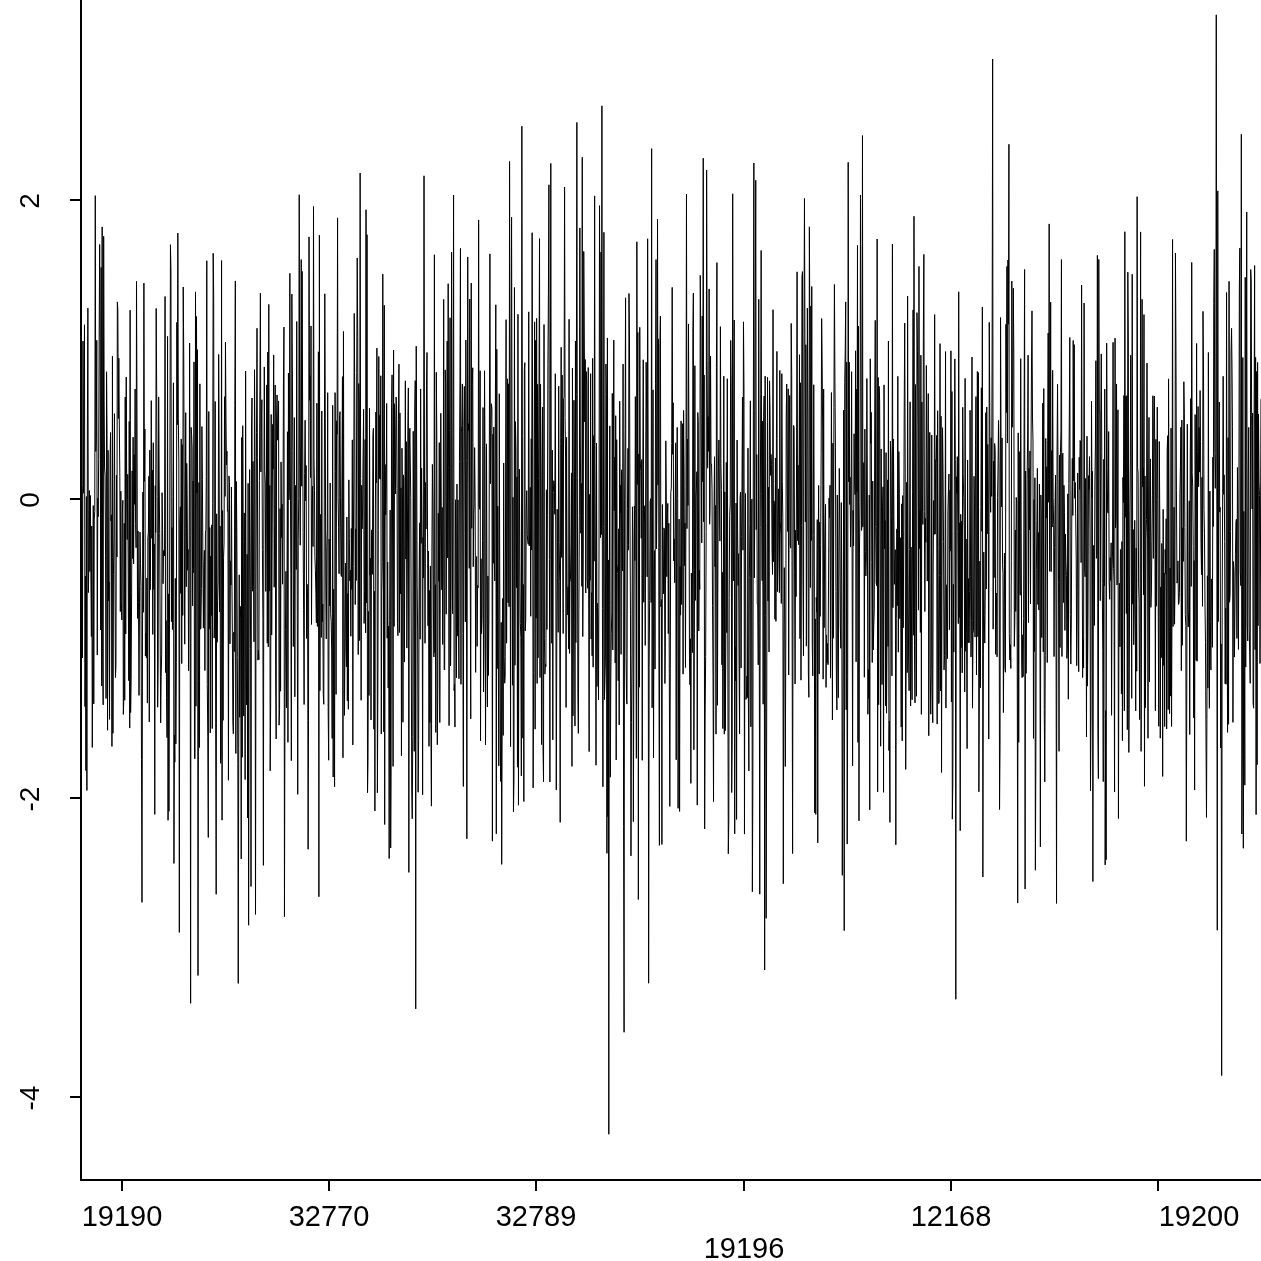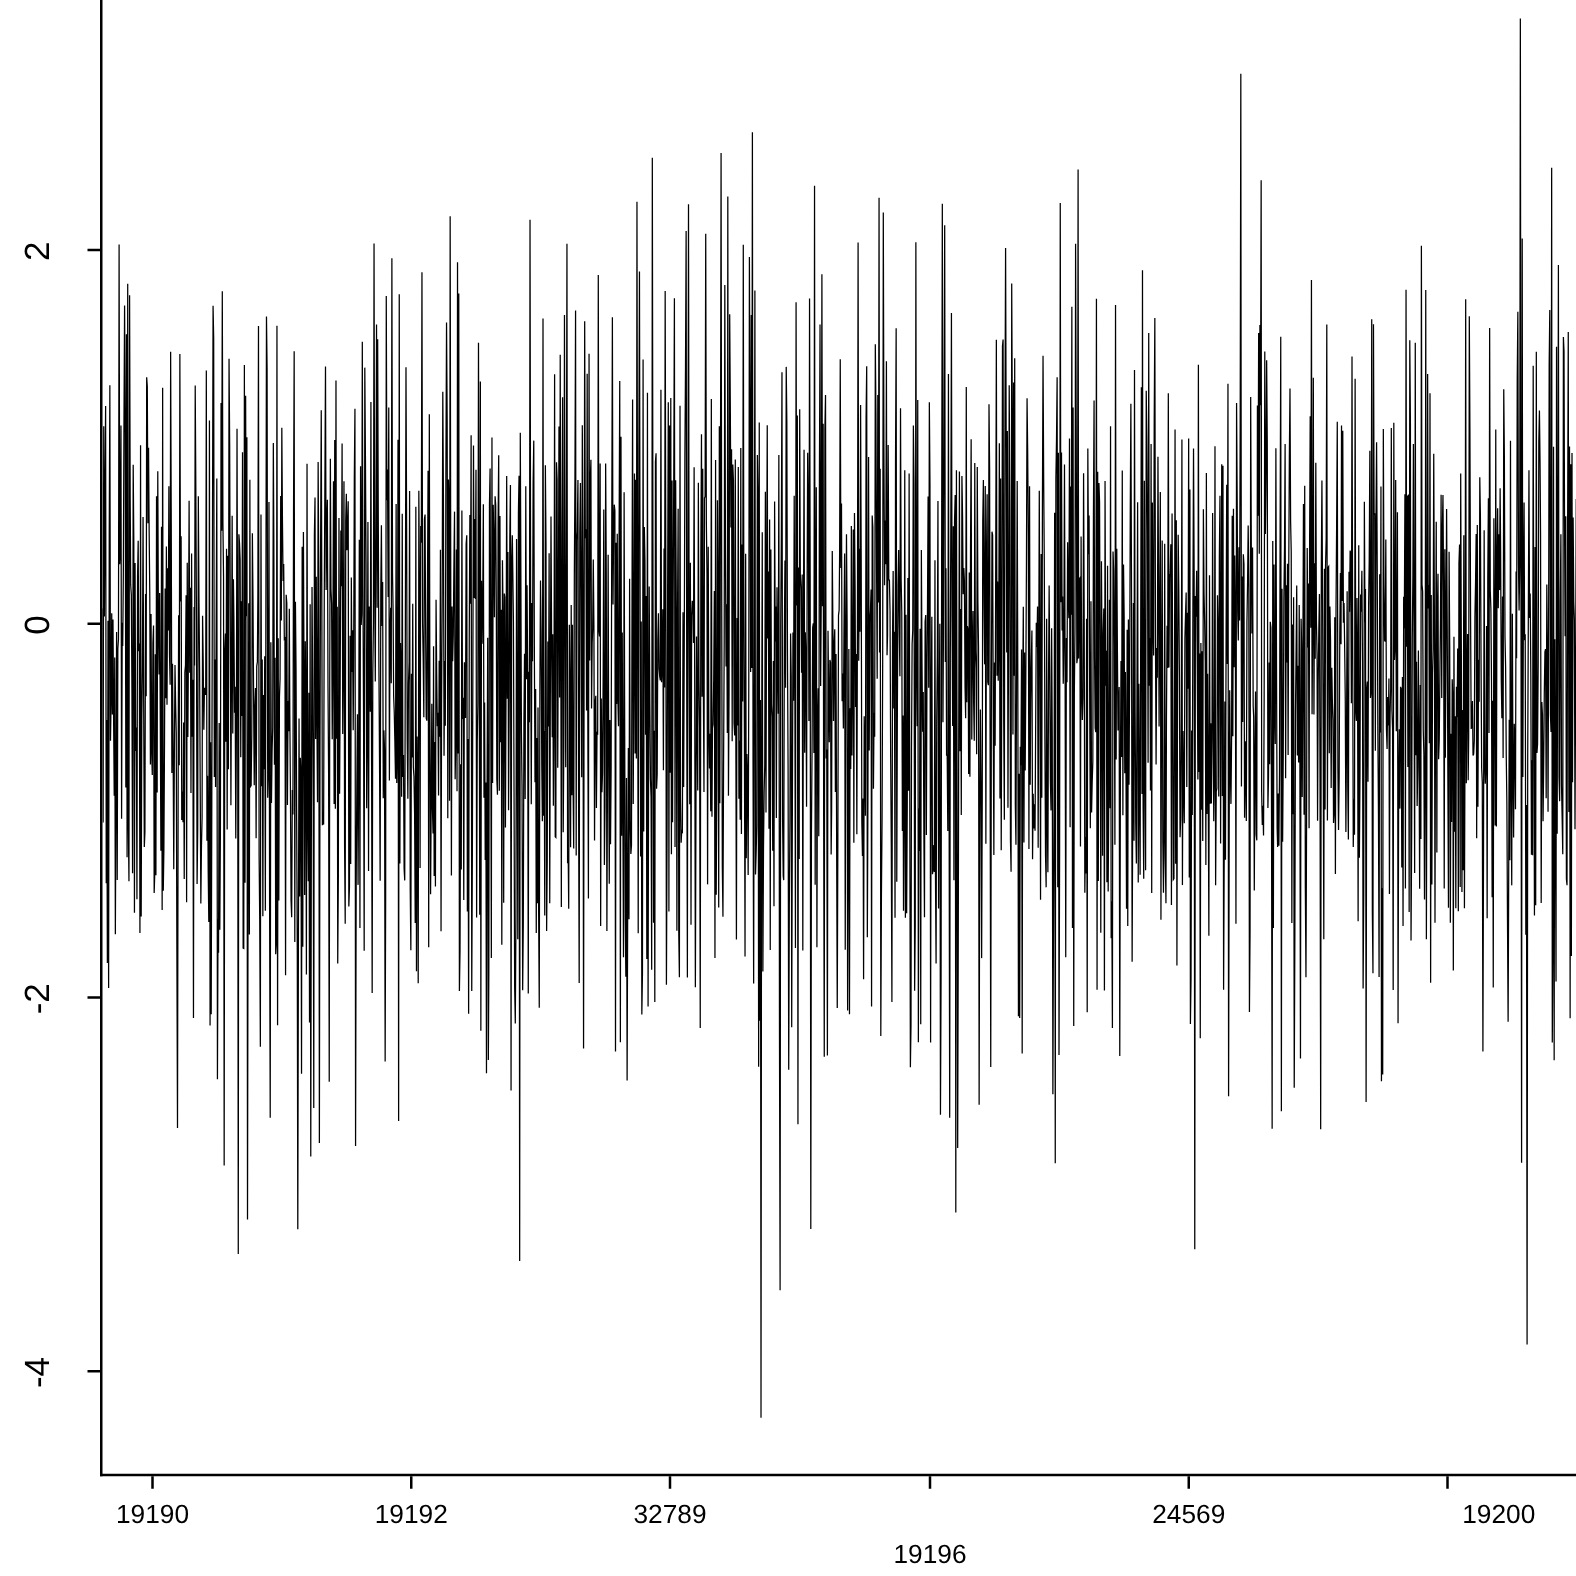--- a/index.html
+++ b/index.html
@@ -46,21 +46,21 @@
   .x-tick {
     position: absolute;
     top: 1181px;
     width: 2px;
     height: 10px;
     background: #000;
   }
   .x-label {
     position: absolute;
     top: 1200px;
-    font-size: 21px;
+    font-size: 29px;
     color: #000;
     text-align: center;
     transform: translateX(-50%);
   }
   svg.series {
     position: absolute;
     left: 0;
     top: 0;
     width: 100%;
     height: 100%;
@@ -82,24 +82,24 @@
   <div class="y-tick" style="top: 1096px;"></div>
 
   <div class="x-tick" style="left: 121px;"></div>
   <div class="x-tick" style="left: 328px;"></div>
   <div class="x-tick" style="left: 535px;"></div>
   <div class="x-tick" style="left: 743px;"></div>
   <div class="x-tick" style="left: 950px;"></div>
   <div class="x-tick" style="left: 1157px;"></div>
 
   <div class="x-label" style="left: 122px;">19190</div>
-  <div class="x-label" style="left: 329px;">19192</div>
+  <div class="x-label" style="left: 329px;">32770</div>
   <div class="x-label" style="left: 536px;">32789</div>
   <div class="x-label" style="left: 744px; margin-top: 32px;">19196</div>
-  <div class="x-label" style="left: 951px;">24569</div>
+  <div class="x-label" style="left: 951px;">12168</div>
   <div class="x-label" style="left: 1158px; margin-left: 41px;">19200</div>
 
   <div class="plot-area">
     <svg class="series" viewBox="0 0 1181 1181" preserveAspectRatio="none">
       <polyline id="series-path" fill="none" stroke="#000000" stroke-width="1" vector-effect="non-scaling-stroke" points="0.0,487.6 0.5,659.1 1.0,341.6 1.5,494.1 2.0,392.7 2.5,325.3 3.0,707.8 3.4,576.9 3.9,771.8 4.4,497.4 4.9,791.8 5.4,427.8 5.9,308.7 6.4,593.6 6.9,560.2 7.4,491.4 7.9,572.5 8.4,496.4 8.9,576.9 9.4,637.6 9.8,526.9 10.3,748.7 10.8,634.1 11.3,506.4 11.8,705.1 12.3,519.9 12.8,512.3 13.3,196.0 13.8,452.2 14.3,440.3 14.8,340.9 15.3,656.2 15.8,499.0 16.2,517.6 16.7,460.1 17.2,338.0 17.7,244.9 18.2,348.9 18.7,631.0 19.2,267.9 19.7,687.0 20.2,227.3 20.7,661.3 21.2,706.1 21.7,236.7 22.2,401.0 22.6,468.7 23.1,476.7 23.6,556.7 24.1,699.7 24.6,372.4 25.1,435.4 25.6,731.5 26.1,451.1 26.6,601.8 27.1,583.0 27.6,720.6 28.1,461.3 28.6,433.3 29.0,521.8 29.5,515.7 30.0,747.7 30.5,356.8 31.0,734.5 31.5,575.7 32.0,535.9 32.5,414.4 33.0,562.6 33.5,678.7 34.0,666.9 34.5,476.1 35.0,557.9 35.4,302.4 35.9,309.8 36.4,419.3 36.9,358.8 37.4,426.6 37.9,477.4 38.4,612.6 38.9,492.0 39.4,602.5 39.9,621.0 40.4,515.2 40.9,501.2 41.4,715.6 41.8,702.8 42.3,524.2 42.8,701.4 43.3,397.7 43.8,635.1 44.3,377.7 44.8,496.9 45.3,540.5 45.8,475.2 46.3,576.8 46.8,681.8 47.3,422.2 47.8,729.3 48.2,310.7 48.7,713.8 49.2,680.5 49.7,593.9 50.2,471.7 50.7,559.6 51.2,437.9 51.7,564.8 52.2,455.4 52.7,505.2 53.2,389.7 53.7,524.3 54.2,548.7 54.6,281.9 55.1,419.7 55.6,619.4 56.1,531.9 56.6,603.6 57.1,696.6 57.6,603.0 58.1,533.0 58.6,564.5 59.1,587.4 59.6,761.0 60.1,903.9 60.6,642.2 61.0,493.0 61.5,613.3 62.0,283.6 62.5,482.1 63.0,429.8 63.5,657.1 64.0,634.2 64.5,659.0 65.0,579.0 65.5,704.3 66.0,538.7 66.5,533.1 67.0,477.1 67.4,723.0 67.9,450.9 68.4,590.6 68.9,515.7 69.4,401.3 69.9,539.2 70.4,471.0 70.9,635.5 71.4,443.5 71.9,590.4 72.4,544.8 72.9,815.8 73.4,486.5 73.8,533.3 74.3,309.0 74.8,392.5 75.3,497.4 75.8,708.4 76.3,663.9 76.8,397.6 77.3,479.1 77.8,534.6 78.3,631.0 78.8,724.1 79.3,678.4 79.8,655.3 80.2,493.5 80.7,530.3 81.2,584.7 81.7,551.5 82.2,551.6 82.7,556.9 83.2,297.0 83.7,673.7 84.2,621.7 84.7,698.6 85.2,738.9 85.7,337.0 86.2,821.7 86.6,594.9 87.1,812.7 87.6,641.2 88.1,445.7 88.6,245.1 89.1,271.2 89.6,622.7 90.1,528.5 90.6,630.6 91.1,497.3 91.6,383.5 92.1,864.9 92.6,736.4 93.0,763.5 93.5,579.4 94.0,745.1 94.5,663.6 95.0,322.9 95.5,425.4 96.0,233.4 96.5,419.0 97.0,463.0 97.5,934.0 98.0,521.6 98.5,507.7 98.9,594.4 99.4,439.7 99.9,664.7 100.4,445.4 100.9,616.5 101.4,287.5 101.9,354.8 102.4,493.9 102.9,645.3 103.4,529.6 103.9,413.4 104.4,587.8 104.9,464.1 105.3,495.4 105.8,571.2 106.3,550.4 106.8,671.9 107.3,586.1 107.8,343.6 108.3,536.3 108.8,1005.0 109.3,428.1 109.8,435.4 110.3,448.7 110.8,606.9 111.3,481.8 111.7,573.7 112.2,362.5 112.7,759.8 113.2,760.1 113.7,292.4 114.2,707.4 114.7,317.1 115.2,493.9 115.7,350.3 116.2,977.2 116.7,682.0 117.2,483.4 117.7,748.8 118.1,384.5 118.6,630.3 119.1,629.5 119.6,589.4 120.1,427.3 120.6,480.5 121.1,562.5 121.6,629.2 122.1,566.1 122.6,551.3 123.1,671.7 123.6,534.0 124.1,530.4 124.5,477.5 125.0,261.2 125.5,685.4 126.0,738.0 126.5,838.9 127.0,412.2 127.5,630.1 128.0,528.5 128.5,734.2 129.0,557.0 129.5,616.5 130.0,525.8 130.5,729.8 130.9,504.1 131.4,253.7 131.9,295.8 132.4,639.2 132.9,617.6 133.4,402.2 133.9,724.1 134.4,895.8 134.9,514.7 135.4,643.4 135.9,601.4 136.4,583.1 136.9,355.1 137.3,432.3 137.8,612.9 138.3,527.0 138.8,764.6 139.3,756.1 139.8,261.0 140.3,821.6 140.8,511.4 141.3,721.6 141.8,558.5 142.3,543.8 142.8,397.4 143.3,497.3 143.7,342.7 144.2,417.0 144.7,465.6 145.2,452.0 145.7,512.1 146.2,511.5 146.7,781.6 147.2,476.7 147.7,483.4 148.2,645.0 148.7,561.8 149.2,586.0 149.7,487.9 150.1,572.1 150.6,633.7 151.1,721.6 151.6,735.0 152.1,633.1 152.6,652.7 153.1,406.2 153.6,281.4 154.1,754.8 154.6,482.3 155.1,536.0 155.6,658.6 156.1,764.8 156.5,985.1 157.0,749.9 157.5,575.8 158.0,718.5 158.5,607.3 159.0,619.8 159.5,860.4 160.0,438.2 160.5,758.6 161.0,426.4 161.5,542.3 162.0,717.3 162.5,513.8 162.9,562.3 163.4,780.9 163.9,371.7 164.4,658.6 164.9,706.1 165.4,555.2 165.9,819.3 166.4,484.2 166.9,926.8 167.4,649.3 167.9,470.3 168.4,543.9 168.9,649.3 169.3,888.0 169.8,428.8 170.3,398.7 170.8,592.2 171.3,462.2 171.8,573.2 172.3,642.9 172.8,370.3 173.3,457.1 173.8,916.0 174.3,592.3 174.8,433.0 175.3,328.8 175.7,458.4 176.2,661.3 176.7,651.4 177.2,660.8 177.7,481.5 178.2,390.5 178.7,293.7 179.2,472.8 179.7,420.0 180.2,400.4 180.7,550.4 181.2,620.5 181.7,866.8 182.1,545.1 182.6,367.6 183.1,472.6 183.6,483.8 184.1,592.4 184.6,519.9 185.1,385.6 185.6,644.3 186.1,352.6 186.6,648.0 187.1,304.9 187.6,592.1 188.1,486.3 188.5,772.1 189.0,702.5 189.5,415.2 190.0,636.0 190.5,539.1 191.0,425.1 191.5,469.7 192.0,355.5 192.5,588.2 193.0,525.4 193.5,385.7 194.0,678.3 194.5,740.2 194.9,417.9 195.4,395.6 195.9,440.9 196.4,422.6 196.9,401.6 197.4,726.4 197.9,710.9 198.4,509.5 198.9,692.4 199.4,462.7 199.9,538.6 200.4,505.1 200.9,585.2 201.3,519.6 201.8,381.6 202.3,327.6 202.8,918.3 203.3,707.2 203.8,630.5 204.3,572.3 204.8,709.1 205.3,611.8 205.8,432.5 206.3,743.6 206.8,373.7 207.3,500.8 207.7,491.8 208.2,273.8 208.7,468.7 209.2,575.4 209.7,761.9 210.2,294.6 210.7,365.6 211.2,451.0 211.7,647.6 212.2,583.2 212.7,418.3 213.2,698.0 213.7,486.1 214.1,527.9 214.6,570.4 215.1,322.1 215.6,597.7 216.1,795.7 216.6,540.2 217.1,499.4 217.6,195.1 218.1,468.5 218.6,546.1 219.1,422.6 219.6,260.0 220.1,487.0 220.5,271.8 221.0,415.6 221.5,533.3 222.0,610.3 222.5,705.7 223.0,474.5 223.5,421.0 224.0,501.7 224.5,466.3 225.0,639.6 225.5,585.3 226.0,600.2 226.5,850.7 226.9,721.5 227.4,237.3 227.9,400.9 228.4,376.3 228.9,478.4 229.4,326.5 229.9,625.5 230.4,510.4 230.9,487.1 231.4,547.5 231.9,206.9 232.4,459.6 232.9,491.4 233.3,557.3 233.8,571.2 234.3,594.6 234.8,624.0 235.3,403.9 235.8,627.5 236.3,601.6 236.8,352.4 237.3,898.3 237.8,235.7 238.3,691.9 238.8,515.3 239.3,539.4 239.7,638.5 240.2,411.7 240.7,622.7 241.2,605.0 241.7,695.9 242.2,705.5 242.7,501.7 243.2,294.3 243.7,419.0 244.2,591.8 244.7,640.0 245.2,547.6 245.7,530.7 246.1,393.4 246.6,712.9 247.1,761.5 247.6,540.0 248.1,607.0 248.6,483.8 249.1,614.8 249.6,622.4 250.1,652.0 250.6,739.7 251.1,406.0 251.6,778.3 252.1,590.2 252.5,632.9 253.0,788.0 253.5,393.3 254.0,472.1 254.5,695.6 255.0,421.5 255.5,435.0 256.0,218.2 256.5,498.6 257.0,528.6 257.5,574.7 258.0,416.0 258.5,412.4 258.9,498.0 259.4,575.4 259.9,577.5 260.4,474.9 260.9,377.3 261.4,759.1 261.9,332.0 262.4,579.0 262.9,716.6 263.4,644.7 263.9,564.0 264.4,648.5 264.9,668.0 265.3,517.9 265.8,702.0 266.3,594.6 266.8,710.5 267.3,480.7 267.8,539.5 268.3,581.9 268.8,571.2 269.3,637.4 269.8,529.4 270.3,590.5 270.8,440.6 271.3,746.2 271.7,567.4 272.2,480.9 272.7,313.9 273.2,395.8 273.7,605.6 274.2,529.7 274.7,581.5 275.2,373.3 275.7,258.4 276.2,337.3 276.7,655.7 277.2,384.2 277.7,405.8 278.1,641.7 278.6,173.3 279.1,479.5 279.6,701.5 280.1,486.1 280.6,529.8 281.1,508.9 281.6,452.9 282.1,410.0 282.6,624.5 283.1,592.3 283.6,440.3 284.1,634.0 284.5,210.1 285.0,603.8 285.5,235.1 286.0,794.1 286.5,761.9 287.0,612.5 287.5,696.7 288.0,409.0 288.5,576.2 289.0,559.1 289.5,721.2 290.0,530.8 290.5,564.6 290.9,575.3 291.4,435.9 291.9,429.0 292.4,730.4 292.9,592.3 293.4,812.3 293.9,510.8 294.4,412.8 294.9,483.8 295.4,348.7 295.9,794.1 296.4,681.9 296.8,531.3 297.3,357.1 297.8,479.3 298.3,415.9 298.8,480.1 299.3,376.4 299.8,735.2 300.3,594.5 300.8,563.5 301.3,274.6 301.8,471.5 302.3,733.0 302.8,305.8 303.2,825.9 303.7,465.3 304.2,515.8 304.7,484.9 305.2,404.1 305.7,639.3 306.2,563.0 306.7,689.2 307.2,627.1 307.7,860.0 308.2,621.4 308.7,511.0 309.2,849.4 309.6,779.0 310.1,403.9 310.6,375.5 311.1,537.9 311.6,767.7 312.1,350.6 312.6,627.5 313.1,404.4 313.6,432.9 314.1,494.7 314.6,397.7 315.1,405.2 315.6,489.6 316.0,624.3 316.5,636.8 317.0,420.2 317.5,364.8 318.0,633.6 318.5,413.6 319.0,594.8 319.5,488.7 320.0,757.0 320.5,449.0 321.0,493.6 321.5,723.5 322.0,475.7 322.4,478.9 322.9,663.2 323.4,546.6 323.9,381.5 324.4,560.0 324.9,442.4 325.4,649.2 325.9,565.8 326.4,431.2 326.9,388.6 327.4,873.9 327.9,448.8 328.4,428.9 328.8,457.8 329.3,498.5 329.8,636.1 330.3,792.1 330.8,820.1 331.3,737.8 331.8,432.0 332.3,571.3 332.8,752.6 333.3,410.8 333.8,381.3 334.3,1010.6 334.8,346.8 335.2,443.0 335.7,586.2 336.2,631.1 336.7,793.6 337.2,740.6 337.7,579.0 338.2,523.8 338.7,640.3 339.2,389.6 339.7,544.3 340.2,469.0 340.7,538.3 341.2,796.1 341.6,538.4 342.1,578.8 342.6,176.1 343.1,487.1 343.6,644.4 344.1,483.3 344.6,529.9 345.1,386.2 345.6,353.1 346.1,527.7 346.6,626.8 347.1,552.1 347.6,747.6 348.0,591.4 348.5,723.8 349.0,566.9 349.5,730.9 350.0,807.5 350.5,552.8 351.0,465.2 351.5,507.3 352.0,611.9 352.5,658.1 353.0,255.2 353.5,653.8 354.0,585.8 354.4,733.7 354.9,372.9 355.4,436.0 355.9,746.0 356.4,689.7 356.9,514.1 357.4,582.2 357.9,443.4 358.4,723.8 358.9,551.0 359.4,414.0 359.9,511.6 360.4,590.8 360.8,508.3 361.3,645.6 361.8,571.7 362.3,299.9 362.8,670.6 363.3,671.1 363.8,370.5 364.3,384.5 364.8,615.2 365.3,497.1 365.8,341.7 366.3,558.9 366.8,284.2 367.2,468.1 367.7,726.8 368.2,431.4 368.7,318.3 369.2,667.0 369.7,594.9 370.2,252.5 370.7,484.8 371.2,614.8 371.7,434.2 372.2,195.3 372.7,691.8 373.2,685.6 373.6,728.3 374.1,500.6 374.6,552.2 375.1,679.0 375.6,484.9 376.1,637.2 376.6,500.7 377.1,629.3 377.6,679.9 378.1,462.3 378.6,381.6 379.1,248.8 379.6,685.5 380.0,432.8 380.5,425.9 381.0,384.6 381.5,634.5 382.0,787.8 382.5,426.1 383.0,387.1 383.5,477.6 384.0,622.9 384.5,340.7 385.0,461.3 385.5,840.2 386.0,484.7 386.4,257.4 386.9,431.2 387.4,424.2 387.9,569.3 388.4,299.5 388.9,571.7 389.4,720.1 389.9,283.5 390.4,529.2 390.9,385.1 391.4,368.4 391.9,567.7 392.4,515.1 392.8,504.4 393.3,448.4 393.8,502.5 394.3,673.5 394.8,563.0 395.3,557.5 395.8,647.5 396.3,586.4 396.8,588.8 397.3,220.3 397.8,505.0 398.3,510.1 398.8,371.4 399.2,742.0 399.7,559.7 400.2,634.9 400.7,619.5 401.2,541.3 401.7,408.2 402.2,693.1 402.7,645.5 403.2,371.4 403.7,458.7 404.2,746.1 404.7,616.2 405.2,444.6 405.6,585.8 406.1,708.2 406.6,576.9 407.1,676.6 407.6,615.7 408.1,424.6 408.6,254.3 409.1,484.5 409.6,424.9 410.1,404.4 410.6,409.2 411.1,842.6 411.6,435.0 412.0,564.2 412.5,427.7 413.0,560.1 413.5,582.0 414.0,423.9 414.5,305.3 415.0,835.2 415.5,349.9 416.0,669.7 416.5,506.9 417.0,649.0 417.5,767.1 418.0,394.4 418.4,562.1 418.9,737.0 419.4,782.8 419.9,623.4 420.4,865.8 420.9,719.9 421.4,599.5 421.9,736.7 422.4,463.8 422.9,657.6 423.4,684.4 423.9,677.6 424.4,451.8 424.8,320.2 425.3,644.3 425.8,528.9 426.3,379.5 426.8,603.9 427.3,384.5 427.8,607.8 428.3,161.7 428.8,479.5 429.3,747.9 429.8,365.0 430.3,217.5 430.8,467.1 431.2,686.4 431.7,498.1 432.2,813.0 432.7,780.0 433.2,288.0 433.7,666.4 434.2,422.4 434.7,449.9 435.2,588.7 435.7,477.7 436.2,768.5 436.7,314.8 437.2,806.6 437.6,629.2 438.1,470.0 438.6,561.4 439.1,624.4 439.6,638.7 440.1,777.2 440.6,126.4 441.1,436.5 441.6,739.5 442.1,585.5 442.6,802.9 443.1,370.1 443.6,363.3 444.0,632.0 444.5,620.6 445.0,512.9 445.5,491.5 446.0,535.6 446.5,541.8 447.0,545.2 447.5,312.4 448.0,546.8 448.5,533.9 449.0,488.2 449.5,617.3 450.0,439.5 450.4,551.0 450.9,233.1 451.4,439.6 451.9,789.2 452.4,673.8 452.9,463.9 453.4,322.4 453.9,730.4 454.4,341.0 454.9,619.3 455.4,318.9 455.9,684.6 456.4,385.0 456.8,658.9 457.3,479.2 457.8,378.7 458.3,239.0 458.8,678.7 459.3,384.9 459.8,481.9 460.3,745.8 460.8,492.3 461.3,407.7 461.8,748.2 462.3,783.1 462.8,325.1 463.2,639.3 463.7,675.3 464.2,665.0 464.7,667.8 465.2,490.6 465.7,630.6 466.2,516.7 466.7,365.1 467.2,293.7 467.7,185.1 468.2,560.6 468.7,783.3 469.2,390.2 469.6,163.7 470.1,506.8 470.6,644.4 471.1,450.9 471.6,741.1 472.1,493.4 472.6,481.5 473.1,484.6 473.6,515.2 474.1,374.4 474.6,562.2 475.1,791.2 475.6,639.3 476.0,510.1 476.5,578.8 477.0,633.4 477.5,386.8 478.0,543.5 478.5,582.7 479.0,823.8 479.5,444.0 480.0,347.9 480.5,558.4 481.0,375.7 481.5,549.9 482.0,634.6 482.4,399.2 482.9,397.9 483.4,187.3 483.9,418.3 484.4,459.8 484.9,708.7 485.4,438.1 485.9,583.6 486.4,615.8 486.9,587.9 487.4,650.2 487.9,319.8 488.4,654.5 488.8,583.7 489.3,580.3 489.8,543.9 490.3,473.7 490.8,767.7 491.3,368.6 491.8,717.1 492.3,623.3 492.8,400.9 493.3,472.5 493.8,727.2 494.3,341.6 494.7,643.7 495.2,395.4 495.7,122.6 496.2,478.4 496.7,694.8 497.2,734.6 497.7,610.8 498.2,516.6 498.7,228.3 499.2,440.8 499.7,534.2 500.2,484.2 500.7,587.3 501.1,157.5 501.6,637.7 502.1,555.1 502.6,251.9 503.1,325.6 503.6,422.7 504.1,360.1 504.6,594.0 505.1,372.2 505.6,384.8 506.1,579.4 506.6,589.3 507.1,368.2 507.5,578.7 508.0,752.9 508.5,495.2 509.0,581.3 509.5,374.3 510.0,640.1 510.5,593.6 511.0,656.9 511.5,359.0 512.0,668.3 512.5,436.4 513.0,562.1 513.5,196.2 513.9,462.9 514.4,589.9 514.9,766.5 515.4,443.8 515.9,687.7 516.4,604.2 516.9,621.1 517.4,701.1 517.9,548.8 518.4,206.0 518.9,342.5 519.4,538.5 519.9,252.4 520.3,535.4 520.8,106.0 521.3,609.6 521.8,788.1 522.3,527.5 522.8,232.7 523.3,700.8 523.8,684.0 524.3,662.3 524.8,364.6 525.3,395.1 525.8,854.8 526.3,338.5 526.7,818.0 527.2,560.9 527.7,1136.2 528.2,606.7 528.7,426.6 529.2,778.5 529.7,679.2 530.2,634.7 530.7,613.1 531.2,394.1 531.7,651.1 532.2,460.4 532.7,340.7 533.1,511.7 533.6,458.0 534.1,664.1 534.6,416.4 535.1,761.2 535.6,440.4 536.1,564.3 536.6,574.3 537.1,681.8 537.6,529.7 538.1,726.2 538.6,401.9 539.1,514.0 539.5,486.1 540.0,655.5 540.5,470.6 541.0,529.9 541.5,572.0 542.0,364.7 542.5,827.9 543.0,1034.0 543.5,500.7 544.0,430.2 544.5,298.3 545.0,657.4 545.5,702.0 545.9,705.3 546.4,509.4 546.9,449.1 547.4,551.1 547.9,294.0 548.4,337.6 548.9,522.0 549.4,615.2 549.9,857.3 550.4,723.8 550.9,655.6 551.4,507.7 551.9,541.8 552.3,823.1 552.8,659.1 553.3,506.9 553.8,561.5 554.3,397.3 554.8,529.6 555.3,759.6 555.8,242.2 556.3,485.3 556.8,333.0 557.3,901.0 557.8,454.7 558.3,688.4 558.7,327.9 559.2,460.9 559.7,472.0 560.2,539.2 560.7,460.3 561.2,761.6 561.7,510.1 562.2,360.4 562.7,603.3 563.2,506.6 563.7,525.1 564.2,646.5 564.7,453.8 565.1,362.9 565.6,409.7 566.1,577.8 566.6,239.2 567.1,460.7 567.6,984.9 568.1,668.4 568.6,601.5 569.1,502.8 569.6,499.5 570.1,603.5 570.6,148.9 571.1,709.0 571.5,516.6 572.0,390.5 572.5,759.1 573.0,579.1 573.5,551.6 574.0,670.2 574.5,383.9 575.0,260.0 575.5,549.7 576.0,476.3 576.5,219.7 577.0,485.9 577.5,339.5 577.9,652.9 578.4,846.8 578.9,343.3 579.4,316.6 579.9,607.8 580.4,600.6 580.9,845.9 581.4,505.4 581.9,556.4 582.4,594.9 582.9,528.8 583.4,530.8 583.9,684.7 584.3,648.4 584.8,441.6 585.3,500.8 585.8,577.7 586.3,516.0 586.8,504.3 587.3,634.7 587.8,524.1 588.3,674.7 588.8,807.8 589.3,669.6 589.8,493.1 590.3,488.9 590.7,444.2 591.2,287.9 591.7,455.1 592.2,403.4 592.7,561.9 593.2,539.8 593.7,583.7 594.2,503.7 594.7,443.6 595.2,761.1 595.7,509.0 596.2,428.1 596.7,499.5 597.1,809.7 597.6,674.2 598.1,520.0 598.6,812.8 599.1,567.6 599.6,616.2 600.1,421.6 600.6,605.5 601.1,544.1 601.6,424.4 602.1,675.3 602.6,411.1 603.1,470.8 603.5,566.5 604.0,524.1 604.5,668.6 605.0,488.1 605.5,194.4 606.0,529.5 606.5,439.8 607.0,506.3 607.5,324.5 608.0,452.5 608.5,658.9 609.0,686.0 609.5,639.9 609.9,784.7 610.4,574.0 610.9,612.6 611.4,653.8 611.9,334.1 612.4,293.5 612.9,751.1 613.4,634.7 613.9,366.3 614.4,601.4 614.9,497.7 615.4,489.2 615.9,472.5 616.3,806.5 616.8,413.2 617.3,422.3 617.8,632.1 618.3,571.2 618.8,590.4 619.3,275.8 619.8,332.2 620.3,452.9 620.8,543.9 621.3,316.6 621.8,482.8 622.3,158.4 622.7,522.8 623.2,375.6 623.7,830.3 624.2,717.2 624.7,657.6 625.2,532.6 625.7,170.3 626.2,361.1 626.7,469.0 627.2,417.2 627.7,452.1 628.2,289.4 628.7,525.1 629.1,509.1 629.6,356.7 630.1,464.6 630.6,464.7 631.1,489.7 631.6,606.3 632.1,677.7 632.6,802.9 633.1,511.1 633.6,457.5 634.1,567.8 634.6,506.3 635.1,735.4 635.5,368.3 636.0,263.1 636.5,706.5 637.0,562.6 637.5,468.5 638.0,440.7 638.5,500.0 639.0,542.0 639.5,327.2 640.0,464.6 640.5,490.3 641.0,665.9 641.5,573.3 641.9,729.8 642.4,653.8 642.9,376.8 643.4,735.4 643.9,492.7 644.4,731.9 644.9,646.0 645.4,463.2 645.9,633.7 646.4,379.4 646.9,630.8 647.4,855.2 647.9,821.5 648.3,598.5 648.8,516.1 649.3,504.8 649.8,341.0 650.3,388.3 650.8,793.9 651.3,740.5 651.8,194.1 652.3,532.6 652.8,581.9 653.3,320.6 653.8,835.3 654.3,647.9 654.7,682.0 655.2,503.9 655.7,820.8 656.2,440.8 656.7,530.1 657.2,586.4 657.7,554.6 658.2,666.8 658.7,735.1 659.2,498.3 659.7,492.8 660.2,669.1 660.7,537.6 661.1,488.6 661.6,397.8 662.1,551.1 662.6,322.4 663.1,388.6 663.6,835.5 664.1,557.1 664.6,494.3 665.1,700.6 665.6,697.2 666.1,677.1 666.6,698.8 667.1,448.9 667.5,700.2 668.0,772.2 668.5,578.4 669.0,524.6 669.5,401.5 670.0,728.0 670.5,579.4 671.0,499.8 671.5,893.3 672.0,782.7 672.5,410.9 673.0,163.3 673.5,578.8 673.9,506.6 674.4,312.0 674.9,180.6 675.4,530.5 675.9,455.3 676.4,605.1 676.9,605.1 677.4,665.9 677.9,299.8 678.4,624.3 678.9,895.7 679.4,528.5 679.9,394.2 680.3,250.9 680.8,494.2 681.3,581.7 681.8,421.8 682.3,705.4 682.8,417.4 683.3,396.7 683.8,971.6 684.3,376.8 684.8,616.6 685.3,919.9 685.8,742.2 686.3,521.3 686.7,377.9 687.2,602.1 687.7,488.1 688.2,653.1 688.7,381.5 689.2,413.3 689.7,476.2 690.2,455.2 690.7,465.4 691.2,550.6 691.7,575.5 692.2,310.2 692.6,562.7 693.1,501.7 693.6,504.6 694.1,620.3 694.6,458.8 695.1,622.4 695.6,439.3 696.1,352.0 696.6,592.6 697.1,522.8 697.6,489.7 698.1,563.1 698.6,593.7 699.0,371.1 699.5,522.0 700.0,535.9 700.5,604.5 701.0,374.3 701.5,482.5 702.0,518.6 702.5,885.2 703.0,654.0 703.5,568.6 704.0,626.7 704.5,767.8 705.0,638.9 705.4,418.0 705.9,384.7 706.4,483.1 706.9,532.4 707.4,389.5 707.9,676.1 708.4,445.6 708.9,396.1 709.4,546.4 709.9,549.1 710.4,324.0 710.9,375.3 711.4,663.7 711.8,855.0 712.3,558.9 712.8,426.1 713.3,428.8 713.8,572.1 714.3,685.2 714.8,531.0 715.3,597.6 715.8,448.7 716.3,272.3 716.8,541.6 717.3,466.0 717.8,545.6 718.2,511.8 718.7,355.3 719.2,639.8 719.7,383.4 720.2,681.3 720.7,526.2 721.2,277.1 721.7,272.1 722.2,577.7 722.7,656.9 723.2,335.1 723.7,198.8 724.2,360.9 724.6,522.8 725.1,345.3 725.6,647.3 726.1,502.0 726.6,308.7 727.1,410.7 727.6,673.1 728.1,698.5 728.6,227.2 729.1,336.2 729.6,588.6 730.1,306.5 730.6,541.5 731.0,287.0 731.5,645.0 732.0,677.0 732.5,536.4 733.0,385.4 733.5,543.8 734.0,814.4 734.5,620.0 735.0,815.8 735.5,598.4 736.0,613.2 736.5,520.5 737.0,844.3 737.4,556.1 737.9,486.2 738.4,675.2 738.9,522.9 739.4,617.5 739.9,545.7 740.4,454.6 740.9,319.1 741.4,362.8 741.9,429.8 742.4,680.3 742.9,389.7 743.4,628.8 743.8,560.9 744.3,529.9 744.8,505.2 745.3,688.6 745.8,636.0 746.3,664.0 746.8,644.6 747.3,665.8 747.8,580.9 748.3,499.0 748.8,518.5 749.3,486.1 749.8,679.3 750.2,546.5 750.7,393.2 751.2,530.9 751.7,721.1 752.2,443.9 752.7,639.3 753.2,408.1 753.7,285.0 754.2,382.4 754.7,448.6 755.2,592.6 755.7,685.2 756.2,711.1 756.6,495.9 757.1,653.3 757.6,698.9 758.1,547.6 758.6,469.2 759.1,537.9 759.6,626.1 760.1,649.4 760.6,503.4 761.1,592.7 761.6,876.8 762.1,730.6 762.6,622.3 763.0,410.8 763.5,932.2 764.0,383.0 764.5,352.4 765.0,302.4 765.5,711.0 766.0,362.8 766.5,845.5 767.0,677.7 767.5,162.6 768.0,482.6 768.5,362.7 769.0,505.3 769.4,478.0 769.9,548.0 770.4,511.4 770.9,372.3 771.4,544.1 771.9,767.1 772.4,511.2 772.9,546.8 773.4,434.5 773.9,480.9 774.4,495.5 774.9,351.4 775.4,662.9 775.8,389.9 776.3,492.6 776.8,245.8 777.3,743.7 777.8,326.6 778.3,822.2 778.8,554.2 779.3,503.4 779.8,195.3 780.3,342.0 780.8,531.4 781.3,527.2 781.8,135.8 782.2,527.7 782.7,464.1 783.2,463.3 783.7,678.4 784.2,429.9 784.7,552.4 785.2,576.9 785.7,558.8 786.2,379.2 786.7,499.0 787.2,715.5 787.7,670.8 788.2,700.0 788.6,495.9 789.1,811.2 789.6,359.4 790.1,444.1 790.6,413.1 791.1,563.5 791.6,663.7 792.1,481.9 792.6,651.0 793.1,626.7 793.6,610.8 794.1,410.9 794.6,320.9 795.0,527.3 795.5,583.6 796.0,586.7 796.5,239.4 797.0,793.2 797.5,378.1 798.0,705.9 798.5,387.0 799.0,402.1 799.5,540.7 800.0,747.5 800.5,449.7 801.0,524.9 801.4,685.7 801.9,507.1 802.4,487.7 802.9,793.7 803.4,385.5 803.9,549.6 804.4,521.5 804.9,707.0 805.4,453.4 805.9,714.4 806.4,633.9 806.9,480.7 807.4,647.6 807.8,341.6 808.3,751.8 808.8,722.2 809.3,823.8 809.8,441.9 810.3,457.3 810.8,517.1 811.3,677.0 811.8,244.5 812.3,608.7 812.8,439.7 813.3,521.4 813.8,585.3 814.2,564.9 814.7,550.6 815.2,846.2 815.7,619.5 816.2,529.8 816.7,606.7 817.2,377.0 817.7,653.3 818.2,452.3 818.7,494.1 819.2,619.6 819.7,538.6 820.2,622.7 820.6,728.2 821.1,504.7 821.6,742.1 822.1,496.4 822.6,628.8 823.1,541.3 823.6,412.8 824.1,323.6 824.6,472.9 825.1,770.7 825.6,644.3 826.1,483.2 826.6,673.8 827.0,296.6 827.5,571.1 828.0,660.1 828.5,691.9 829.0,550.4 829.5,402.5 830.0,707.2 830.5,548.0 831.0,642.6 831.5,700.9 832.0,492.0 832.5,310.4 833.0,636.3 833.4,216.6 833.9,646.6 834.4,704.1 834.9,385.2 835.4,615.1 835.9,697.4 836.4,313.2 836.9,351.8 837.4,425.9 837.9,611.2 838.4,266.9 838.9,549.6 839.4,511.2 839.8,633.5 840.3,355.8 840.8,715.6 841.3,402.7 841.8,494.1 842.3,525.3 842.8,336.7 843.3,254.8 843.8,512.3 844.3,612.6 844.8,519.3 845.3,543.2 845.8,366.0 846.2,451.9 846.7,582.1 847.2,487.7 847.7,394.2 848.2,737.0 848.7,544.8 849.2,433.1 849.7,674.0 850.2,715.4 850.7,670.9 851.2,435.8 851.7,687.8 852.2,723.9 852.6,576.1 853.1,501.4 853.6,535.3 854.1,315.1 854.6,535.0 855.1,460.6 855.6,461.3 856.1,436.1 856.6,725.3 857.1,411.4 857.6,549.4 858.1,704.8 858.6,704.0 859.0,576.3 859.5,344.2 860.0,692.1 860.5,416.9 861.0,773.8 861.5,543.5 862.0,428.5 862.5,472.6 863.0,542.7 863.5,671.0 864.0,656.5 864.5,571.7 865.0,352.2 865.4,709.3 865.9,585.8 866.4,632.7 866.9,659.8 867.4,511.3 867.9,492.3 868.4,474.8 868.9,630.7 869.4,491.0 869.9,552.0 870.4,351.4 870.9,703.2 871.4,392.2 871.8,820.5 872.3,785.1 872.8,585.3 873.3,653.2 873.8,485.9 874.3,359.5 874.8,460.2 875.3,1001.0 875.8,477.6 876.3,494.3 876.8,457.4 877.3,532.4 877.8,624.7 878.2,292.3 878.7,618.6 879.2,523.7 879.7,832.1 880.2,515.2 880.7,648.8 881.2,521.9 881.7,674.0 882.2,408.0 882.7,474.4 883.2,498.1 883.7,530.6 884.2,693.1 884.6,379.0 885.1,652.3 885.6,539.9 886.1,634.3 886.6,749.9 887.1,460.9 887.6,644.1 888.1,579.6 888.6,643.8 889.1,592.3 889.6,411.0 890.1,577.8 890.5,658.1 891.0,621.6 891.5,357.6 892.0,709.4 892.5,634.4 893.0,631.8 893.5,477.1 894.0,503.1 894.5,638.2 895.0,446.0 895.5,397.3 896.0,676.0 896.5,500.3 896.9,372.0 897.4,637.8 897.9,373.2 898.4,793.1 898.9,684.1 899.4,562.1 899.9,688.9 900.4,507.4 900.9,388.4 901.4,532.1 901.9,307.5 902.4,878.5 902.9,655.9 903.3,553.1 903.8,616.5 904.3,644.2 904.8,591.8 905.3,413.4 905.8,589.9 906.3,407.7 906.8,534.8 907.3,445.2 907.8,493.3 908.3,740.3 908.8,322.9 909.3,404.1 909.7,490.4 910.2,513.2 910.7,438.5 911.2,497.2 911.7,338.4 912.2,59.1 912.7,630.2 913.2,462.0 913.7,578.6 914.2,444.1 914.7,451.9 915.2,655.4 915.7,614.0 916.1,594.0 916.6,658.0 917.1,498.4 917.6,467.8 918.1,421.2 918.6,469.7 919.1,810.9 919.6,746.6 920.1,318.1 920.6,437.4 921.1,507.6 921.6,438.7 922.1,565.8 922.5,574.6 923.0,713.7 923.5,606.6 924.0,554.1 924.5,668.7 925.0,673.4 925.5,324.9 926.0,413.2 926.5,266.9 927.0,443.8 927.5,260.5 928.0,324.8 928.5,144.5 928.9,634.8 929.4,661.2 929.9,645.7 930.4,669.6 930.9,561.1 931.4,281.6 931.9,428.0 932.4,383.2 932.9,288.7 933.4,355.5 933.9,647.5 934.4,622.9 934.9,530.9 935.3,612.4 935.8,498.3 936.3,503.0 936.8,651.3 937.3,904.6 937.8,433.6 938.3,743.6 938.8,452.4 939.3,565.1 939.8,596.2 940.3,359.3 940.8,533.5 941.3,663.5 941.7,678.8 942.2,635.9 942.7,677.8 943.2,619.5 943.7,423.7 944.2,269.9 944.7,890.6 945.2,471.8 945.7,674.5 946.2,605.9 946.7,480.4 947.2,440.7 947.7,355.8 948.1,623.7 948.6,469.0 949.1,530.8 949.6,451.7 950.1,605.0 950.6,456.9 951.1,365.6 951.6,311.4 952.1,417.8 952.6,441.7 953.1,739.7 953.6,500.5 954.1,652.6 954.5,478.6 955.0,871.7 955.5,751.4 956.0,570.2 956.5,521.4 957.0,469.2 957.5,605.5 958.0,533.5 958.5,611.1 959.0,484.9 959.5,588.2 960.0,848.3 960.5,495.8 960.9,515.8 961.4,638.6 961.9,530.8 962.4,403.8 962.9,652.9 963.4,389.2 963.9,710.9 964.4,783.2 964.9,656.9 965.4,439.2 965.9,518.8 966.4,467.6 966.9,663.7 967.3,441.6 967.8,333.6 968.3,503.1 968.8,224.3 969.3,572.3 969.8,498.1 970.3,302.7 970.8,572.6 971.3,451.3 971.8,527.8 972.3,370.9 972.8,498.3 973.3,525.6 973.7,657.7 974.2,548.5 974.7,505.6 975.2,476.0 975.7,634.1 976.2,905.0 976.7,456.1 977.2,385.0 977.7,479.5 978.2,583.3 978.7,752.6 979.2,455.8 979.7,648.7 980.1,453.0 980.6,431.6 981.1,260.0 981.6,657.6 982.1,454.9 982.6,454.0 983.1,603.6 983.6,486.1 984.1,513.6 984.6,631.5 985.1,535.1 985.6,563.3 986.1,576.6 986.5,659.5 987.0,650.9 987.5,494.7 988.0,700.4 988.5,484.6 989.0,417.7 989.5,338.0 990.0,615.5 990.5,665.2 991.0,624.1 991.5,508.7 992.0,459.1 992.5,516.3 992.9,341.0 993.4,481.6 993.9,345.2 994.4,499.1 994.9,483.3 995.4,517.5 995.9,560.9 996.4,666.8 996.9,592.7 997.4,473.8 997.9,629.5 998.4,672.8 998.9,458.1 999.3,490.2 999.8,441.2 1000.3,443.8 1000.8,563.6 1001.3,285.6 1001.8,501.6 1002.3,678.7 1002.8,640.5 1003.3,669.0 1003.8,303.6 1004.3,568.8 1004.8,577.7 1005.3,479.3 1005.7,519.2 1006.2,738.2 1006.7,437.0 1007.2,687.3 1007.7,620.5 1008.2,476.5 1008.7,490.2 1009.2,457.4 1009.7,530.1 1010.2,792.1 1010.7,716.5 1011.2,402.0 1011.7,498.7 1012.1,472.1 1012.6,883.0 1013.1,552.2 1013.6,546.2 1014.1,626.5 1014.6,485.9 1015.1,448.8 1015.6,361.3 1016.1,559.3 1016.6,554.2 1017.1,255.8 1017.6,730.6 1018.1,779.9 1018.5,259.9 1019.0,412.0 1019.5,411.9 1020.0,601.7 1020.5,419.0 1021.0,354.5 1021.5,452.0 1022.0,584.2 1022.5,651.9 1023.0,782.9 1023.5,460.1 1024.0,586.9 1024.5,389.8 1024.9,866.4 1025.4,711.8 1025.9,861.1 1026.4,343.7 1026.9,468.4 1027.4,513.1 1027.9,514.1 1028.4,432.3 1028.9,584.3 1029.4,600.3 1029.9,558.6 1030.4,581.4 1030.9,543.7 1031.3,716.5 1031.8,572.7 1032.3,551.9 1032.8,342.9 1033.3,569.3 1033.8,584.0 1034.3,793.4 1034.8,338.7 1035.3,528.9 1035.8,518.3 1036.3,384.6 1036.8,586.0 1037.3,529.6 1037.7,410.5 1038.2,820.0 1038.7,627.2 1039.2,584.3 1039.7,648.0 1040.2,550.4 1040.7,552.0 1041.2,695.1 1041.7,542.5 1042.2,742.0 1042.7,478.2 1043.2,503.4 1043.7,396.1 1044.1,712.1 1044.6,232.1 1045.1,518.2 1045.6,397.0 1046.1,614.6 1046.6,396.3 1047.1,730.9 1047.6,272.6 1048.1,338.4 1048.6,753.7 1049.1,669.8 1049.6,511.5 1050.1,460.9 1050.5,355.8 1051.0,529.1 1051.5,699.5 1052.0,274.7 1052.5,605.2 1053.0,530.4 1053.5,645.8 1054.0,615.1 1054.5,521.2 1055.0,596.7 1055.5,712.2 1056.0,548.9 1056.5,672.4 1056.9,197.0 1057.4,468.4 1057.9,473.9 1058.4,584.9 1058.9,604.6 1059.4,720.8 1059.9,624.6 1060.4,232.3 1060.9,752.7 1061.4,574.7 1061.9,299.8 1062.4,487.7 1062.9,468.7 1063.3,595.7 1063.8,315.1 1064.3,787.6 1064.8,476.8 1065.3,708.8 1065.8,539.9 1066.3,520.5 1066.8,363.7 1067.3,485.9 1067.8,739.5 1068.3,533.3 1068.8,418.1 1069.3,683.2 1069.7,491.4 1070.2,459.7 1070.7,608.4 1071.2,593.1 1071.7,542.7 1072.2,496.0 1072.7,396.4 1073.2,559.4 1073.7,424.5 1074.2,396.7 1074.7,474.3 1075.2,712.0 1075.7,440.1 1076.1,607.3 1076.6,516.9 1077.1,407.8 1077.6,500.4 1078.1,617.7 1078.6,727.5 1079.1,442.2 1079.6,516.8 1080.1,739.4 1080.6,587.9 1081.1,658.8 1081.6,544.4 1082.1,561.4 1082.5,777.8 1083.0,510.2 1083.5,666.6 1084.0,573.9 1084.5,727.8 1085.0,550.4 1085.5,574.6 1086.0,519.6 1086.5,730.2 1087.0,451.3 1087.5,436.4 1088.0,710.8 1088.4,379.5 1088.9,514.5 1089.4,714.9 1089.9,569.0 1090.4,697.3 1090.9,428.9 1091.4,727.8 1091.9,586.6 1092.4,239.9 1092.9,627.6 1093.4,558.8 1093.9,508.1 1094.4,625.3 1094.8,589.9 1095.3,253.5 1095.8,346.6 1096.3,491.0 1096.8,584.1 1097.3,582.2 1097.8,561.8 1098.3,605.5 1098.8,604.4 1099.3,593.3 1099.8,494.1 1100.3,467.1 1100.8,427.9 1101.2,671.8 1101.7,420.8 1102.2,646.4 1102.7,528.6 1103.2,562.3 1103.7,382.4 1104.2,413.9 1104.7,528.4 1105.2,615.4 1105.7,626.7 1106.2,842.6 1106.7,678.5 1107.2,425.0 1107.6,610.6 1108.1,628.0 1108.6,613.0 1109.1,501.7 1109.6,735.8 1110.1,463.0 1110.6,399.3 1111.1,587.4 1111.6,262.9 1112.1,473.4 1112.6,487.8 1113.1,547.6 1113.6,719.1 1114.0,561.5 1114.5,791.4 1115.0,415.3 1115.5,514.2 1116.0,661.5 1116.5,344.1 1117.0,662.4 1117.5,452.2 1118.0,407.2 1118.5,487.5 1119.0,428.2 1119.5,472.9 1120.0,391.2 1120.4,442.1 1120.9,544.4 1121.4,575.6 1121.9,478.1 1122.4,607.4 1122.9,311.9 1123.4,366.7 1123.9,510.1 1124.4,534.8 1124.9,604.9 1125.4,643.4 1125.9,737.2 1126.4,818.8 1126.8,720.9 1127.3,576.8 1127.8,689.3 1128.3,353.1 1128.8,627.8 1129.3,709.5 1129.8,491.9 1130.3,622.7 1130.8,671.2 1131.3,579.9 1131.8,594.3 1132.3,648.4 1132.8,458.0 1133.2,527.4 1133.7,303.9 1134.2,249.8 1134.7,452.7 1135.2,489.2 1135.7,454.1 1136.2,14.9 1136.7,447.8 1137.2,931.8 1137.7,191.2 1138.2,622.6 1138.7,468.2 1139.2,402.7 1139.6,513.0 1140.1,508.2 1140.6,749.1 1141.1,645.0 1141.6,1077.4 1142.1,606.0 1142.6,494.2 1143.1,376.9 1143.6,495.2 1144.1,475.7 1144.6,542.3 1145.1,685.0 1145.6,609.3 1146.0,685.4 1146.5,293.0 1147.0,553.3 1147.5,733.6 1148.0,438.4 1148.5,725.5 1149.0,281.8 1149.5,603.3 1150.0,596.4 1150.5,532.2 1151.0,353.6 1151.5,328.9 1152.0,371.4 1152.4,427.5 1152.9,723.6 1153.4,562.5 1153.9,572.6 1154.4,658.2 1154.9,611.2 1155.4,555.2 1155.9,522.4 1156.4,520.1 1156.9,639.6 1157.4,468.3 1157.9,519.0 1158.4,650.5 1158.8,530.0 1159.3,291.4 1159.8,248.5 1160.3,572.6 1160.8,586.6 1161.3,134.5 1161.8,835.4 1162.3,755.6 1162.8,358.1 1163.3,849.7 1163.8,512.2 1164.3,652.6 1164.8,786.5 1165.2,277.8 1165.7,668.2 1166.2,453.7 1166.7,212.3 1167.2,622.6 1167.7,642.0 1168.2,481.5 1168.7,428.1 1169.2,629.7 1169.7,656.0 1170.2,684.5 1170.7,270.0 1171.2,281.6 1171.6,416.5 1172.1,509.8 1172.6,413.8 1173.1,704.1 1173.6,709.4 1174.1,417.4 1174.6,266.0 1175.1,650.8 1175.6,357.9 1176.1,816.0 1176.6,372.1 1177.1,766.0 1177.6,363.1 1178.0,626.8 1178.5,414.8 1179.0,482.5 1179.5,496.4 1180.0,664.6 1180.5,540.9 1181.0,399.8"></polyline>
     </svg>
   </div>
 </div>
 
 </body></html>

